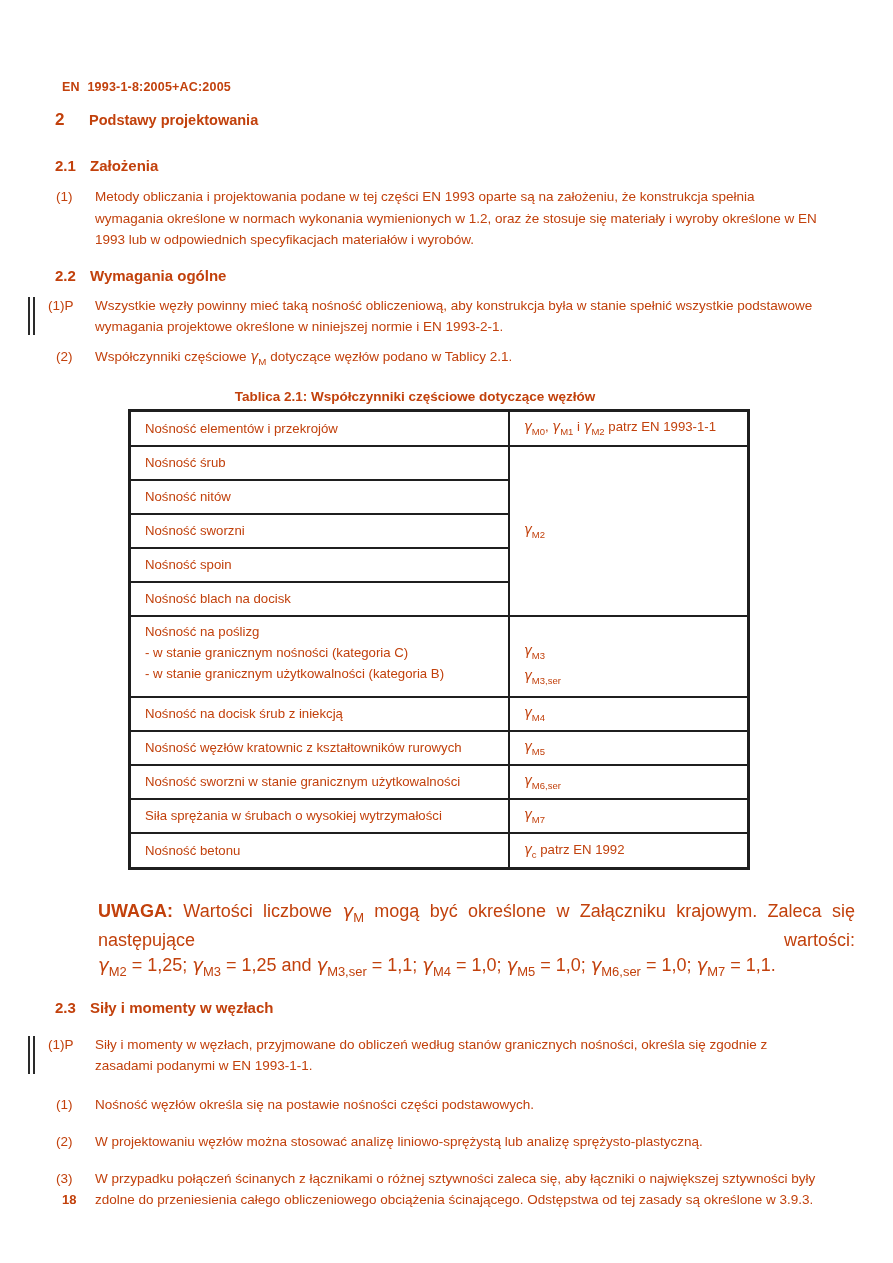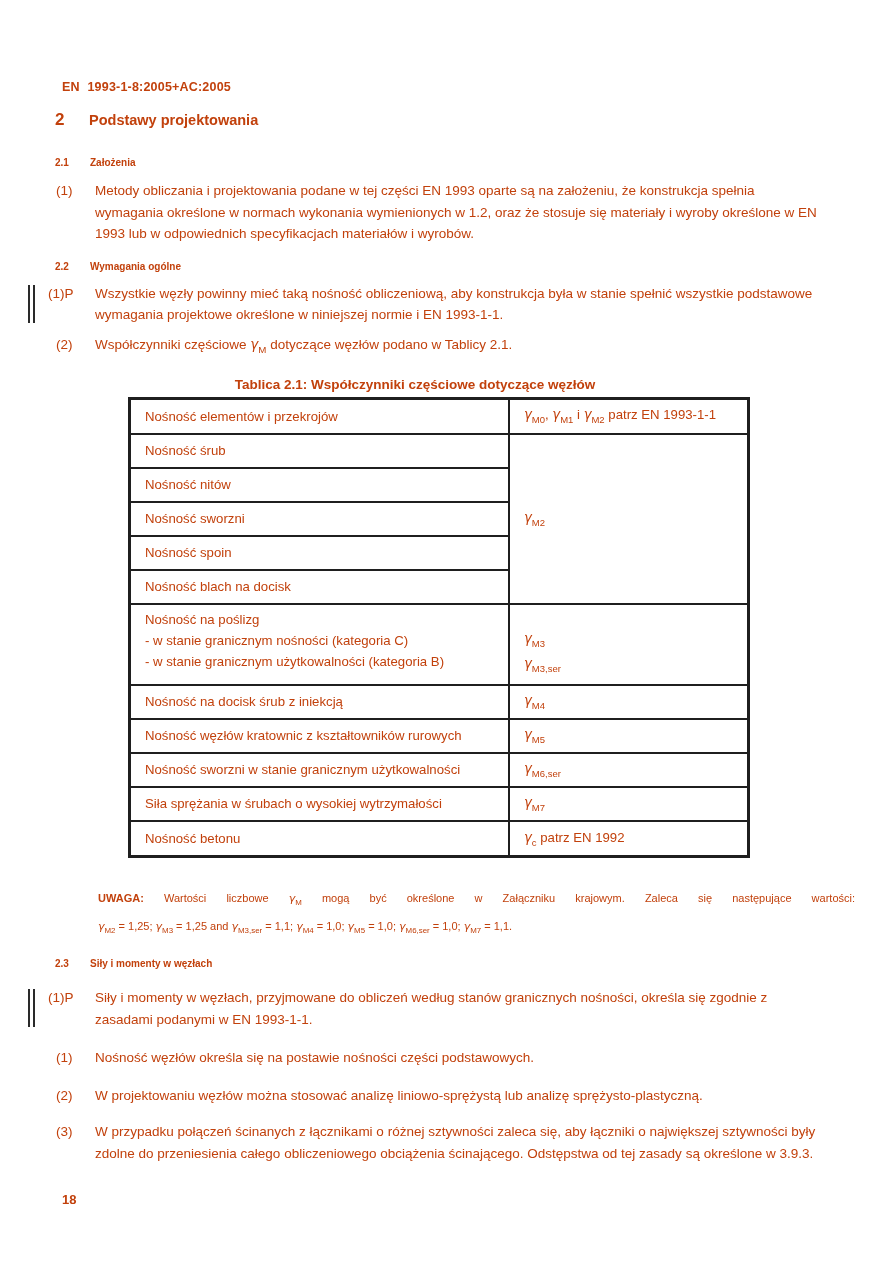--- a/index.html
+++ b/index.html
@@ -13,21 +13,21 @@
     padding:80px 60px 0 48px;
     overflow:hidden;
   }
   .hdr{
     margin-left:14px;
     font-size:12.5px;font-weight:bold;letter-spacing:.2px;word-spacing:4px;
   }
   .h-main{display:flex;align-items:baseline;margin-left:7px;margin-top:16px;}
   .h-main .num{flex:0 0 34px;font-size:17px;font-weight:bold;}
   .h-main .ttl{font-size:14.5px;font-weight:bold;}
-  .h-sec{display:flex;align-items:baseline;margin-left:7px;font-weight:bold;font-size:10px;}
+  .h-sec{display:flex;align-items:baseline;margin-left:7px;font-weight:bold;font-size:15px;}
   .h-sec .num{flex:0 0 35px;}
   .para{position:relative;display:flex;align-items:flex-start;font-size:13.5px;line-height:21.5px;}
   .pnum{flex:0 0 47px;box-sizing:border-box;padding-left:8px;}
   .pnum-p{padding-left:0;}
   .pbody{max-width:730px;}
   .cbar{
     position:absolute;left:-20px;top:2px;bottom:3px;width:3px;
     border-left:2px solid #2a2a2a;border-right:2px solid #2a2a2a;
   }
   .caption{
@@ -50,21 +50,21 @@
   td.val{width:215px;padding-left:11px;}
   td.h28{height:28px;}
   td.h29{height:29px;}
   .multi{vertical-align:top !important;padding-top:4px !important;padding-bottom:5px !important;line-height:21px;}
   .val7{margin-top:19px;line-height:21px;}
   .gsym{font-style:italic;font-family:"DejaVu Sans",sans-serif;}
   sub{font-size:0.72em;}
   .b{font-weight:bold;}
   .note{
     margin-left:50px;margin-top:29px;width:757px;
-    font-size:11px;line-height:23.5px;
+    font-size:18px;line-height:23.5px;
   }
   .note-l1{text-align:justify;text-align-last:justify;}
   .pagenum{position:absolute;left:62px;top:1192px;font-size:13px;font-weight:bold;}
   .mt-s21{margin-top:27px;}
   .mt-s21p1{margin-top:12px;}
   .mt-s22{margin-top:16px;}
   .mt-s22p1{margin-top:11px;}
   .mt-s22p2{margin-top:8px;}
   .mt-s22p3{margin-top:8px;}
   .mt-s23{margin-top:16px;}
@@ -97,21 +97,21 @@
   </div>
 
   <div class="h-sec mt-s22">
     <span class="num">2.2</span>
     <span class="ttl">Wymagania ogólne</span>
   </div>
 
   <div class="para mt-s22p1">
     <span class="cbar"></span>
     <span class="pnum pnum-p">(1)P</span>
-    <div class="pbody">Wszystkie węzły powinny mieć taką nośność obliczeniową, aby konstrukcja była w stanie spełnić wszystkie podstawowe wymagania projektowe określone w niniejszej normie i EN 1993-1-1.</div>
+    <div class="pbody">Wszystkie węzły powinny mieć taką nośność obliczeniową, aby konstrukcja była w stanie spełnić wszystkie podstawowe wymagania projektowe określone w niniejszej normie i EN 1993-2-1.</div>
   </div>
 
   <div class="para mt-s22p2">
     <span class="pnum">(2)</span>
     <div class="pbody"><span>Współczynniki częściowe </span><span class="gsym">γ</span><sub>M</sub><span> dotyczące węzłów podano w Tablicy 2.1.</span></div>
   </div>
 
   <div class="caption">Tablica 2.1: Współczynniki częściowe dotyczące węzłów</div>
 
   <table class="t21">

